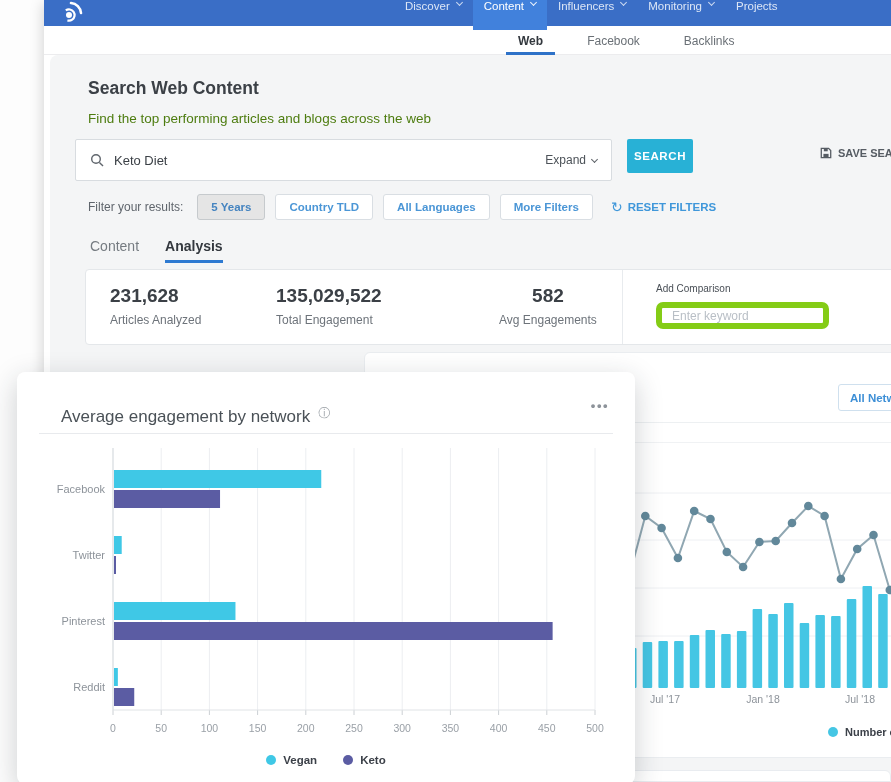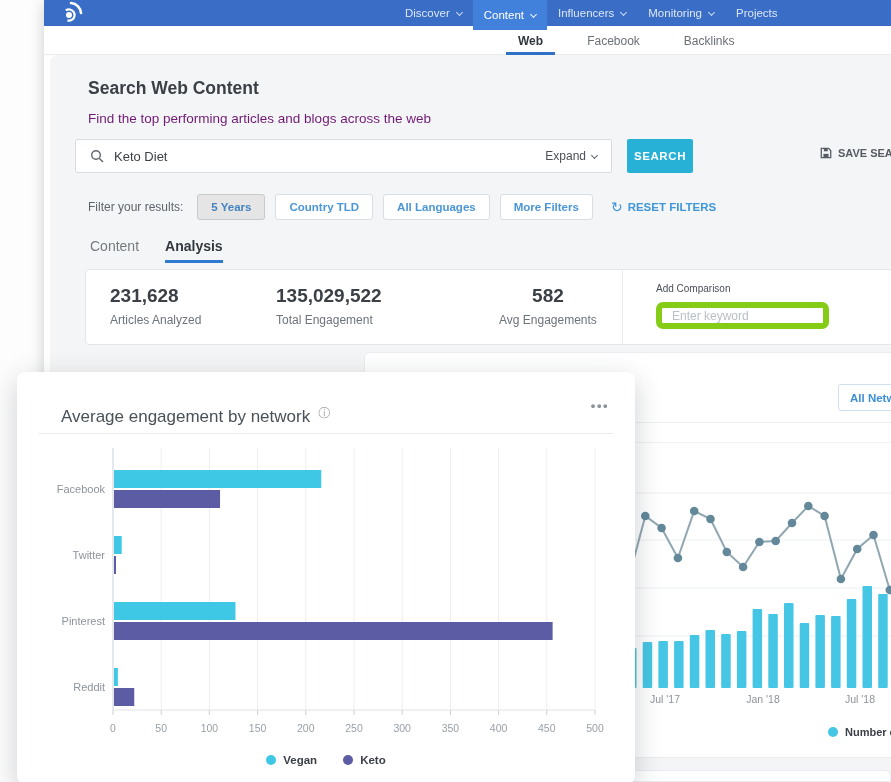--- a/index.html
+++ b/index.html
@@ -6,42 +6,42 @@
   body { font-family:"Liberation Sans", sans-serif; background:#ffffff; }
   .stage { position:relative; width:891px; height:782px; overflow:hidden; background:#fdfdfd; }
 
   .app { position:absolute; left:44px; top:0; width:847px; height:782px; background:#ffffff;
          overflow:hidden; box-shadow:-5px 0 12px -3px rgba(0,0,0,.15); }
 
   
   .navbar { position:absolute; left:0; top:0; width:847px; height:26px; background:#3a6ec6; z-index:5; }
   .logo { position:absolute; left:14px; top:-4px; width:30px; height:30px; cursor:pointer; }
   .nav-items { position:absolute; left:350px; top:0; height:26px; display:flex; }
-  .nav-item { height:26px; display:flex; align-items:center; padding:0 11px; color:#dce6f6;
+  .nav-item { height:26px; display:flex; padding:0 11px; color:#dce6f6;
               font-size:11.5px; cursor:pointer; white-space:nowrap; }
   .nav-item.active { background:#4181dc; height:30px; color:#ffffff; }
   .chev { width:5px; height:5px; border-right:1.5px solid currentColor; border-bottom:1.5px solid currentColor;
           transform:rotate(45deg); display:inline-block; margin-left:7px; margin-bottom:2px; opacity:.9; }
 
   
   .subnav { position:absolute; left:0; top:26px; width:847px; height:29px; background:#ffffff;
             border-bottom:1px solid #ececee; display:flex; padding-left:462px; z-index:4; }
   .subtab { position:relative; height:29px; display:flex; align-items:center; padding:0 12px; margin-right:20px;
             font-size:12px; color:#6a7076; cursor:pointer; white-space:nowrap; }
   .subtab.active { color:#33383e; font-weight:bold; }
   .subtab.active::after { content:""; position:absolute; left:0; right:0; bottom:0; height:3px; background:#2e72c8; }
 
   .content-panel { position:absolute; left:6px; top:55px; width:841px; height:727px;
                    background:#f4f5f6; border-top-left-radius:8px; }
 
   .page-title { position:absolute; left:44px; top:78px; font-size:17.5px; font-weight:bold; color:#3b4046; }
-  .page-subtitle { position:absolute; left:44px; top:111px; font-size:13.5px; color:#701a75; }
-
-  
-  .search-box { position:absolute; left:31px; top:139px; width:537px; height:34px; background:#fff;
+  .page-subtitle { position:absolute; left:44px; top:111px; font-size:13.5px; color:#4d7c0f; }
+
+  
+  .search-box { position:absolute; left:31px; top:139px; width:537px; height:42px; background:#fff;
                 border:1px solid #d8dce0; border-radius:2px; display:flex; align-items:center; }
   .search-box svg { margin:0 10px 0 14px; }
   .search-input { flex:1; border:none; outline:none; font-size:13px; color:#3b4046;
                   font-family:"Liberation Sans", sans-serif; background:transparent; }
   .expand { display:flex; align-items:center; font-size:12px; color:#4c5258; padding-right:14px; cursor:pointer; }
   .expand .chev { border-color:#4c5258; margin-left:6px; }
   .search-btn { position:absolute; left:583px; top:139px; width:66px; height:34px; background:#28b1d6;
                 color:#fff; border:none; font-size:11.5px; font-weight:bold; letter-spacing:.6px;
                 cursor:pointer; font-family:"Liberation Sans", sans-serif; border-radius:2px; }
   .save-search { position:absolute; left:776px; top:147px; display:flex; align-items:center; gap:6px;

